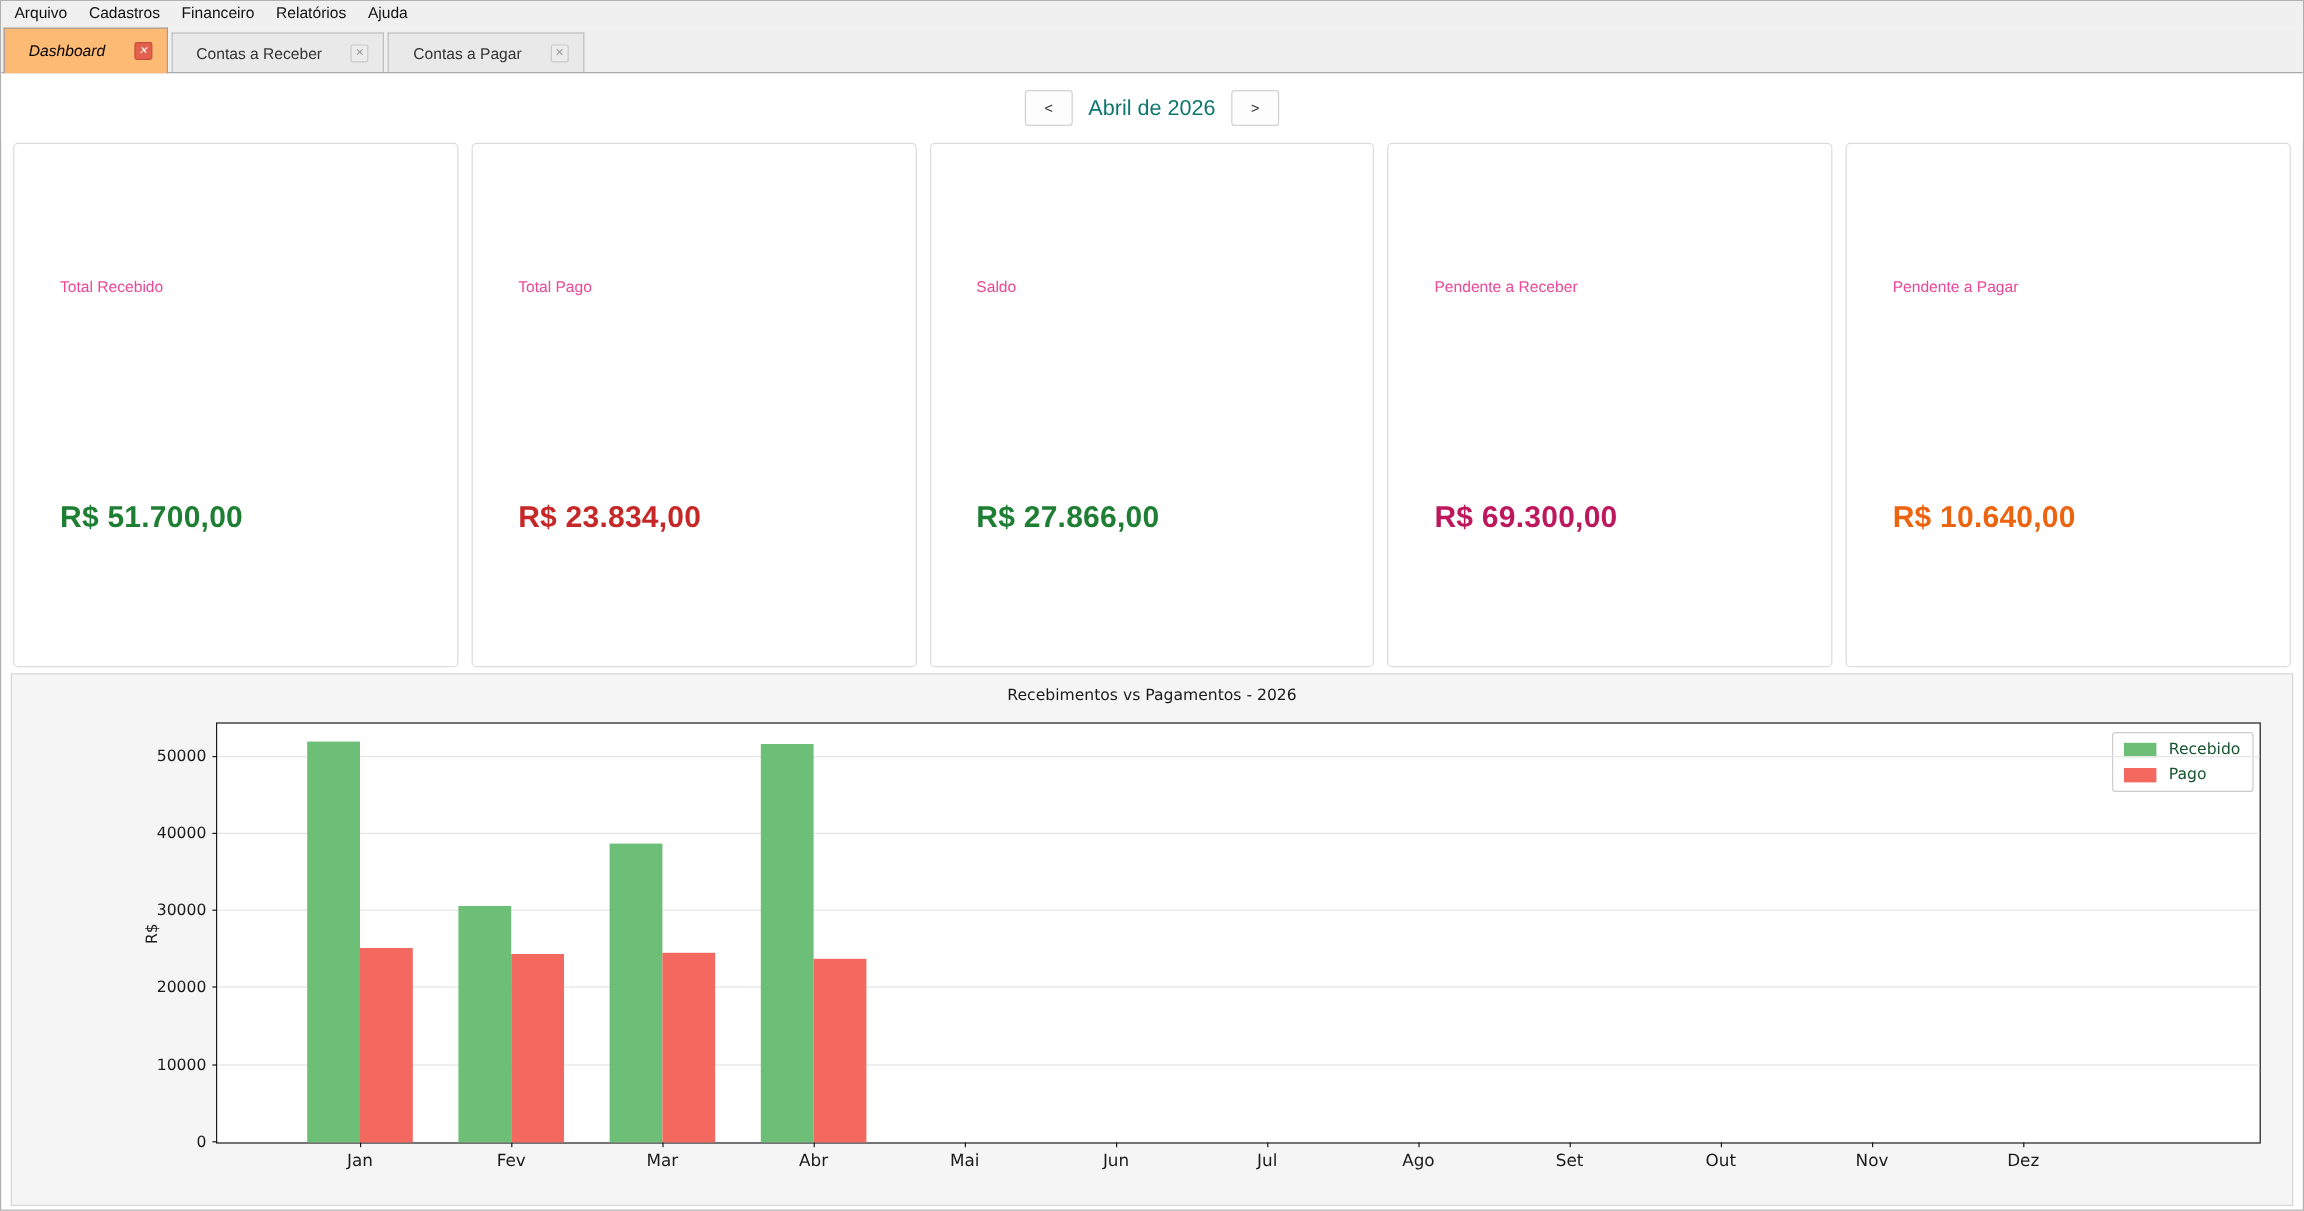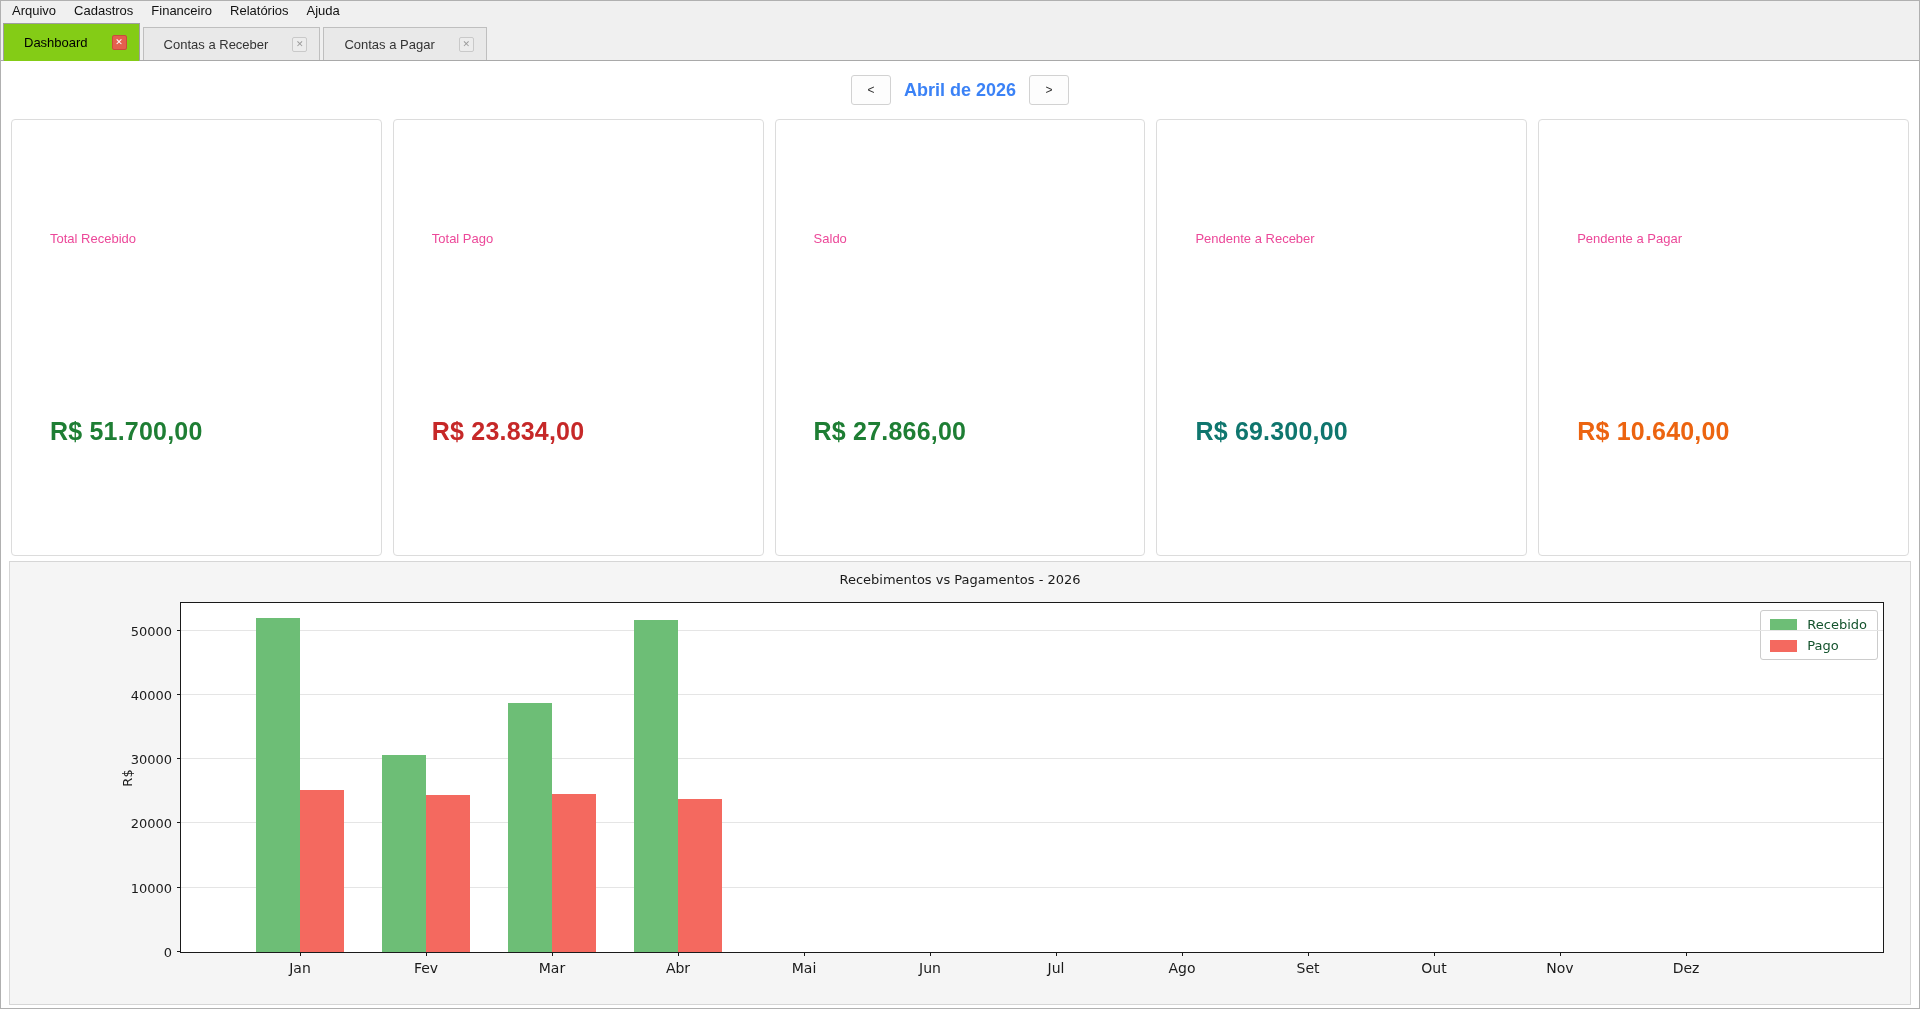--- a/index.html
+++ b/index.html
@@ -44,25 +44,26 @@
     background: #e9e9e9;
     border: 1px solid #bfbfbf;
     border-bottom: none;
     margin-right: 3px;
     font-size: 13px;
     color: #333;
     position: relative;
   }
   .tab.active {
     height: 38px;
-    background: #84cc16;
+    background: #fdba74;
     border-color: #9f9f9f;
     margin-bottom: -1px;
     z-index: 2;
     color: #000;
+    font-style: italic;
   }
   .tab-close {
     width: 15px; height: 15px;
     border-radius: 2px;
     display: flex; align-items: center; justify-content: center;
     font-size: 9px; line-height: 1;
     background: #ececec;
     border: 1px solid #c9c9c9;
     color: #9a9a9a;
   }
@@ -83,21 +84,21 @@
   }
   .nav-btn {
     width: 40px; height: 30px;
     background: #fdfdfd;
     border: 1px solid #d2d2d2;
     border-radius: 3px;
     font-size: 12px;
     color: #333;
     font-family: "Liberation Sans", sans-serif;
   }
-  .period-label { font-size: 18px; font-weight: bold; color: #3b82f6; padding: 0 4px; }
+  .period-label { font-size: 18px; font-weight: normal; color: #0f766e; padding: 0 4px; }
 
   
   .cards {
     display: flex;
     gap: 11px;
     padding: 0 10px;
     height: 437px;
   }
   .card {
     flex: 1;
@@ -227,21 +228,21 @@
     <div class="card">
       <div class="card-label">Total Pago</div>
       <div class="card-value" style="color: rgb(198, 40, 40);">R$ 23.834,00</div>
     </div>
     <div class="card">
       <div class="card-label">Saldo</div>
       <div class="card-value" style="color: rgb(30, 126, 52);">R$ 27.866,00</div>
     </div>
     <div class="card">
       <div class="card-label">Pendente a Receber</div>
-      <div class="card-value" style="color: #0f766e;">R$ 69.300,00</div>
+      <div class="card-value" style="color: #be185d;">R$ 69.300,00</div>
     </div>
     <div class="card">
       <div class="card-label">Pendente a Pagar</div>
       <div class="card-value" style="color: rgb(236, 100, 16);">R$ 10.640,00</div>
     </div>
   </div>
 
 <div class="panel">
   <div class="chart-title">Recebimentos vs Pagamentos - 2026</div>
   <div class="plot" id="plot">

